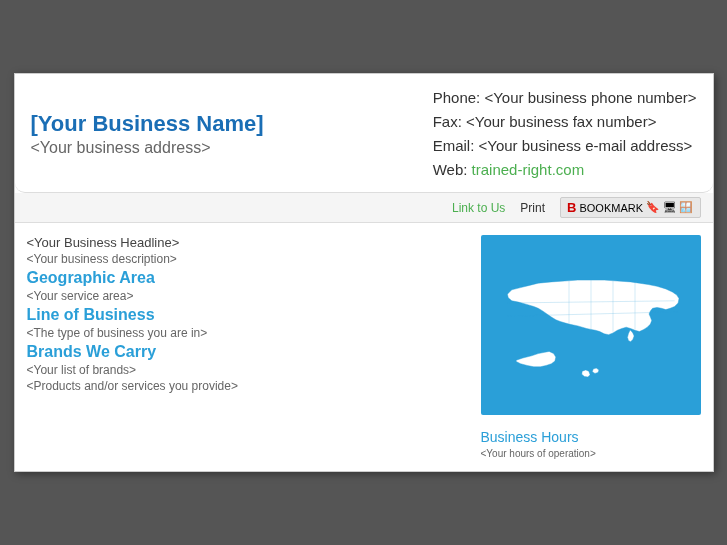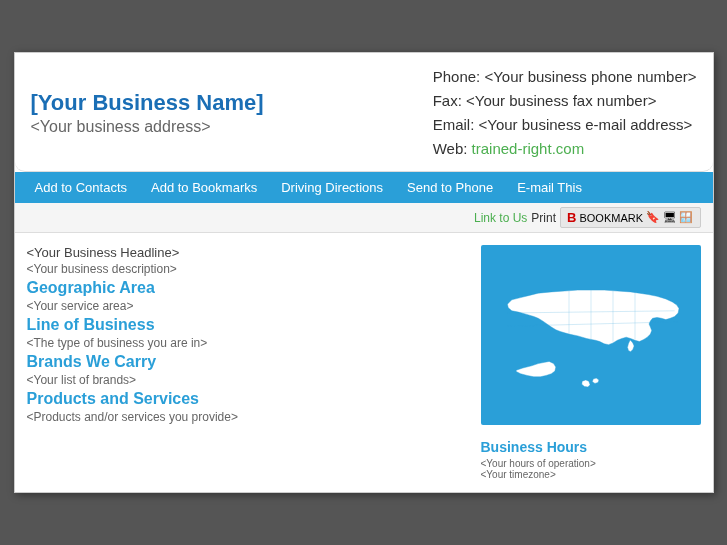--- a/index.html
+++ b/index.html
@@ -63,21 +63,21 @@
       white-space: nowrap;
     }
     
     #utility-bar {
       display: flex;
       justify-content: flex-end;
       align-items: center;
       padding: 4px 12px;
       background: #f5f5f5;
       border-bottom: 1px solid #ddd;
-      gap: 4px;
+      gap: 15px;
       font-size: 12px;
     }
     .utility-link {
       color: #4caf50;
       cursor: pointer;
       text-decoration: none;
     }
     .utility-print {
       color: #333;
       cursor: pointer;
@@ -145,21 +145,21 @@
       margin-bottom: 2px;
     }
     .section-desc {
       font-size: 12px;
       color: #666;
       margin-bottom: 2px;
     }
     .right-section-title {
       font-size: 14px;
       color: #2a9fd8;
-      font-weight: bold;
+      font-weight: normal;
       margin-top: 8px;
       margin-bottom: 3px;
     }
     .right-section-desc {
       font-size: 10px;
       color: #666;
     }
   </style>
 </head>
 <body>
@@ -174,27 +174,20 @@
     <div id="header-right">
       <div>Phone: &lt;Your business phone number&gt;</div>
       <div>Fax: &lt;Your business fax number&gt;</div>
       <div>Email: &lt;Your business e-mail address&gt;</div>
       <div>
         <span>Web: </span><span class="web-link">trained-right.com</span>
       </div>
     </div>
   </div>
 
-  <div id="navbar">
-    <div class="nav-item">Add to Contacts</div>
-    <div class="nav-item">Add to Bookmarks</div>
-    <div class="nav-item">Driving Directions</div>
-    <div class="nav-item">Send to Phone</div>
-    <div class="nav-item">E-mail This</div>
-  </div>
 
   <div id="utility-bar">
     <a class="utility-link">Link to Us</a>
     <span class="utility-print">Print</span>
     <div id="bookmark-btn">
       <span class="bookmark-icon-b">B</span>
       <span>BOOKMARK</span>
       <span>🔖 🖥 🪟</span>
     </div>
   </div>
@@ -208,21 +201,20 @@
 
       <div class="section-title">Geographic Area</div>
       <div class="section-desc">&lt;Your service area&gt;</div>
 
       <div class="section-title">Line of Business</div>
       <div class="section-desc">&lt;The type of business you are in&gt;</div>
 
       <div class="section-title">Brands We Carry</div>
       <div class="section-desc">&lt;Your list of brands&gt;</div>
 
-      <div class="section-title">Products and Services</div>
       <div class="section-desc">&lt;Products and/or services you provide&gt;</div>
     </div>
 
     <div id="right-col">
 
       <div id="map-container">
         <svg id="map-svg" viewBox="0 0 500 300" xmlns="http://www.w3.org/2000/svg">
           <rect width="500" height="300" fill="#2a9fd8"></rect>
 
           <g fill="white" stroke="#2a9fd8" stroke-width="1">
@@ -246,17 +238,16 @@
             <line x1="350" y1="52" x2="350" y2="160"></line>
             <line x1="60" y1="130" x2="450" y2="120"></line>
             <line x1="60" y1="100" x2="440" y2="95"></line>
           </g>
         </svg>
       </div>
 
       <div class="right-section-title">Business Hours</div>
       <div class="right-section-desc">&lt;Your hours of operation&gt;</div>
 
-      <div class="right-section-desc">&lt;Your timezone&gt;</div>
     </div>
   </div>
 
 </div>
 
 </body></html>

